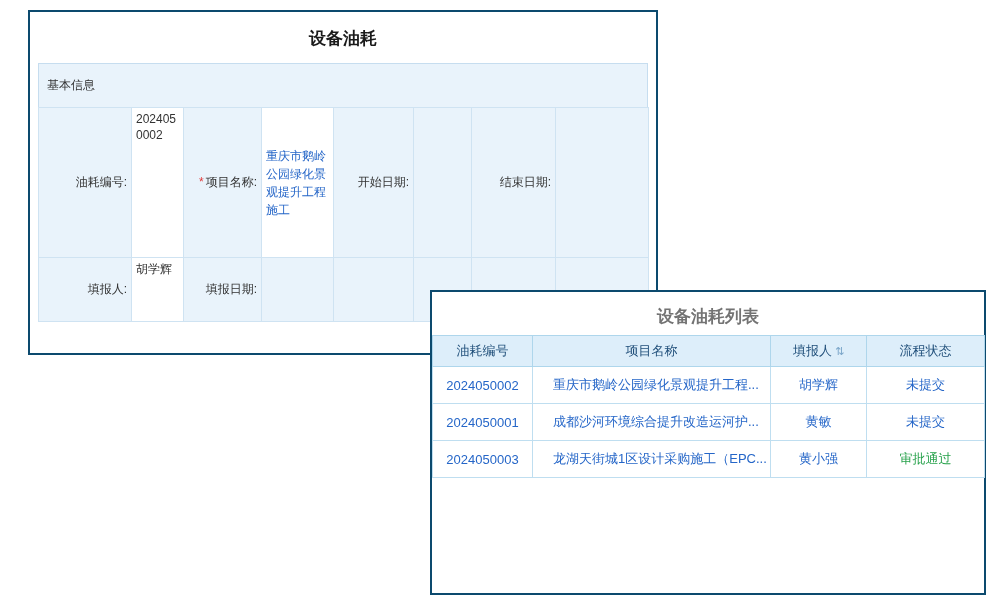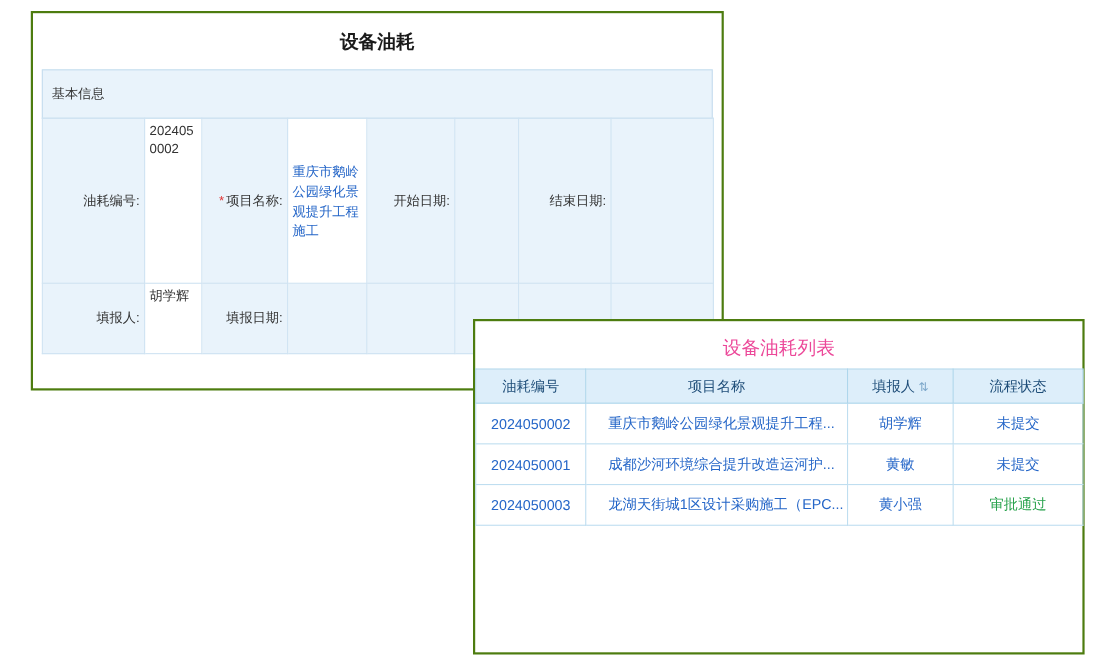--- a/index.html
+++ b/index.html
@@ -8,21 +8,21 @@
     width: 1000px; height: 600px;
     background: #ffffff;
     font-family: "Liberation Sans", "DejaVu Sans", sans-serif;
     position: relative;
     overflow: hidden;
   }
 
   .panel {
     position: absolute;
     background: #ffffff;
-    border: 2px solid #4d7c0f;
+    border: 2px solid #0c4a6e;
   }
   .form-panel { left: 28px; top: 10px; width: 630px; height: 345px; z-index: 1; }
   .list-panel { left: 430px; top: 290px; width: 556px; height: 305px; z-index: 2; }
 
   
   .form-title {
     text-align: center; font-size: 17px; font-weight: bold;
     color: #1a1a1a; padding: 15px 0 13px 0;
   }
   .section-bar {
@@ -40,22 +40,22 @@
   .form-table td.vmid { vertical-align: middle; }
   .row1 { height: 150px; }
   .row2 { height: 64px; }
   .row3 { height: 38px; }
   .num-wrap { word-break: break-all; line-height: 1.35; }
   .req { color: #e03b3b; margin-right: 2px; }
   .project-link { color: #2566c8; line-height: 1.5; cursor: pointer; display: inline-block; }
 
   
   .list-title {
-    text-align: center; font-size: 17px; font-weight: normal;
-    color: #ec4899; padding: 13px 0 7px 0;
+    text-align: center; font-size: 17px; font-weight: bold;
+    color: #737373; padding: 13px 0 7px 0;
   }
   .list-table { width: 100%; border-collapse: collapse; table-layout: fixed; font-size: 13px; }
   .list-table th {
     background: #ddeefa; color: #1f4e79; font-weight: normal;
     border: 1px solid #aed6ec; height: 31px; cursor: pointer;
   }
   .list-table td { border: 1px solid #bfdef0; height: 37px; text-align: center; color: #333; }
   .list-table td.no-cell, .list-table td.reporter-cell { color: #2566c8; }
   .list-table td.project-cell {
     text-align: left; padding-left: 20px; color: #2566c8; cursor: pointer;

